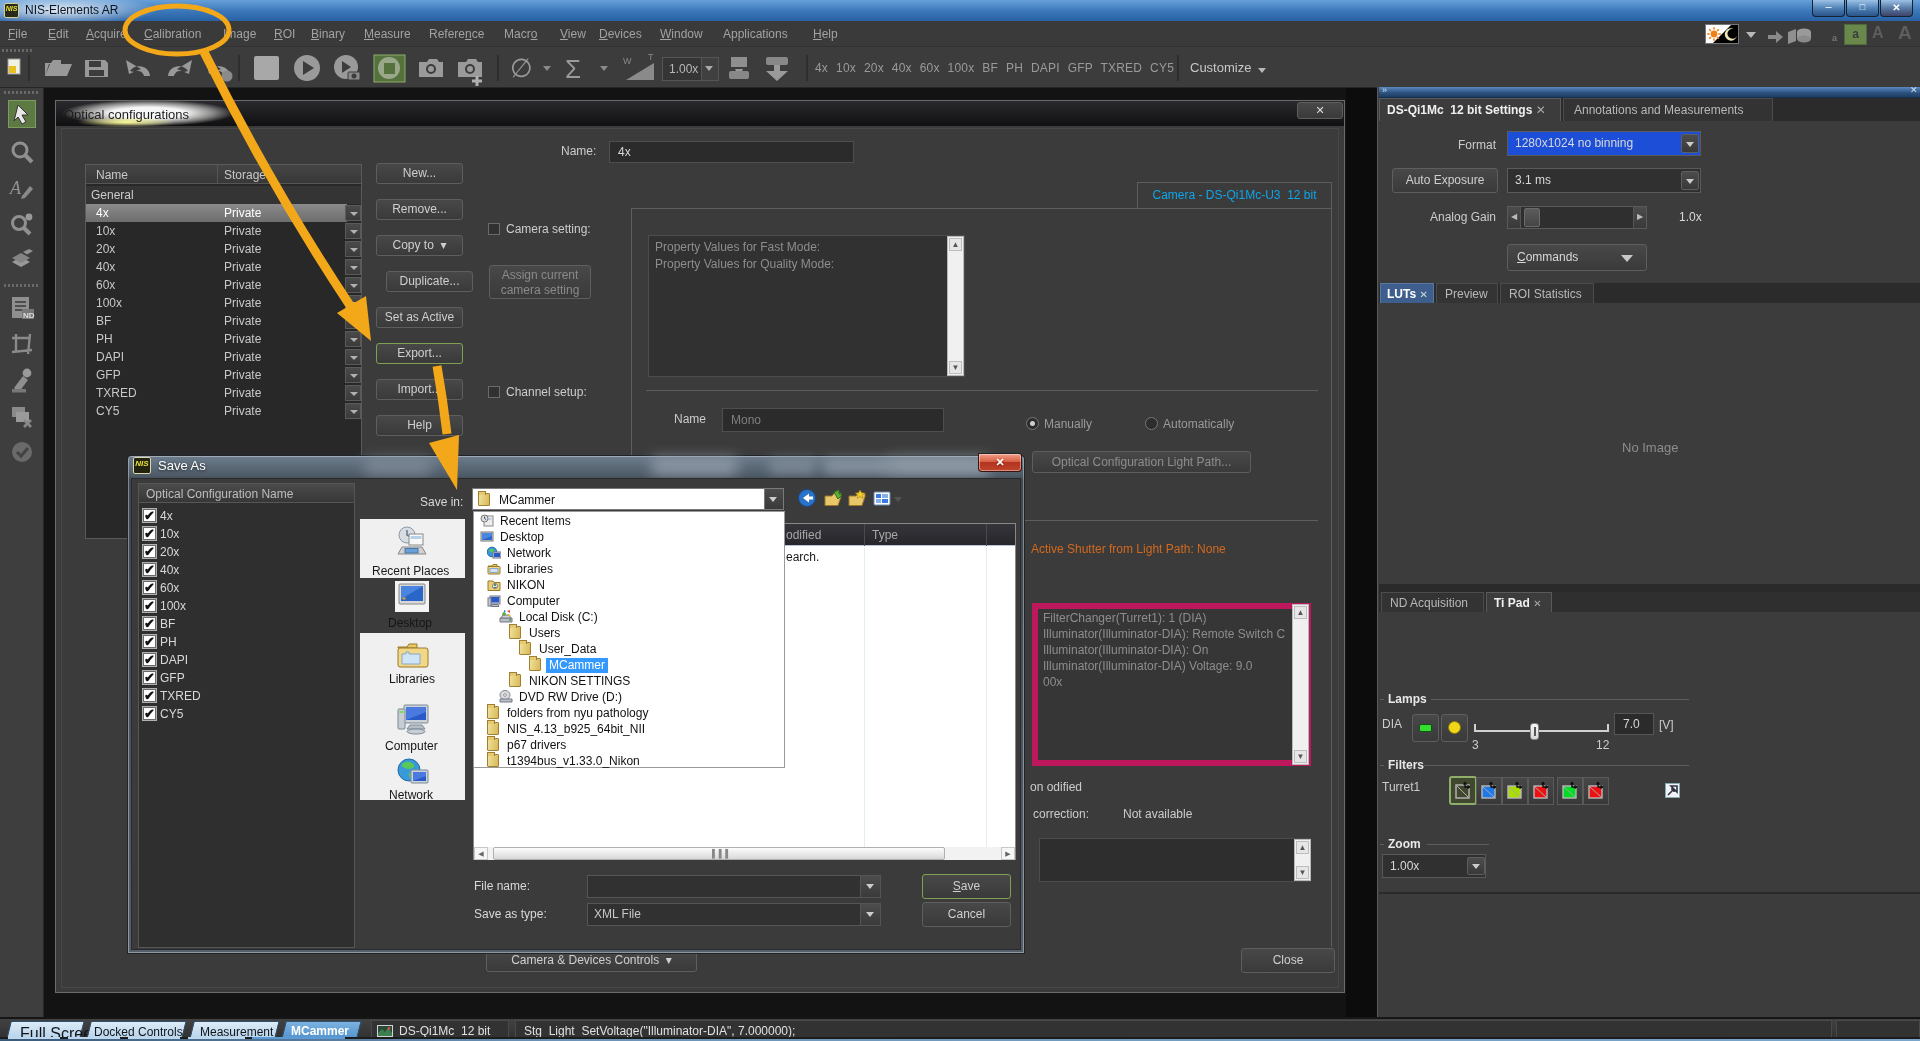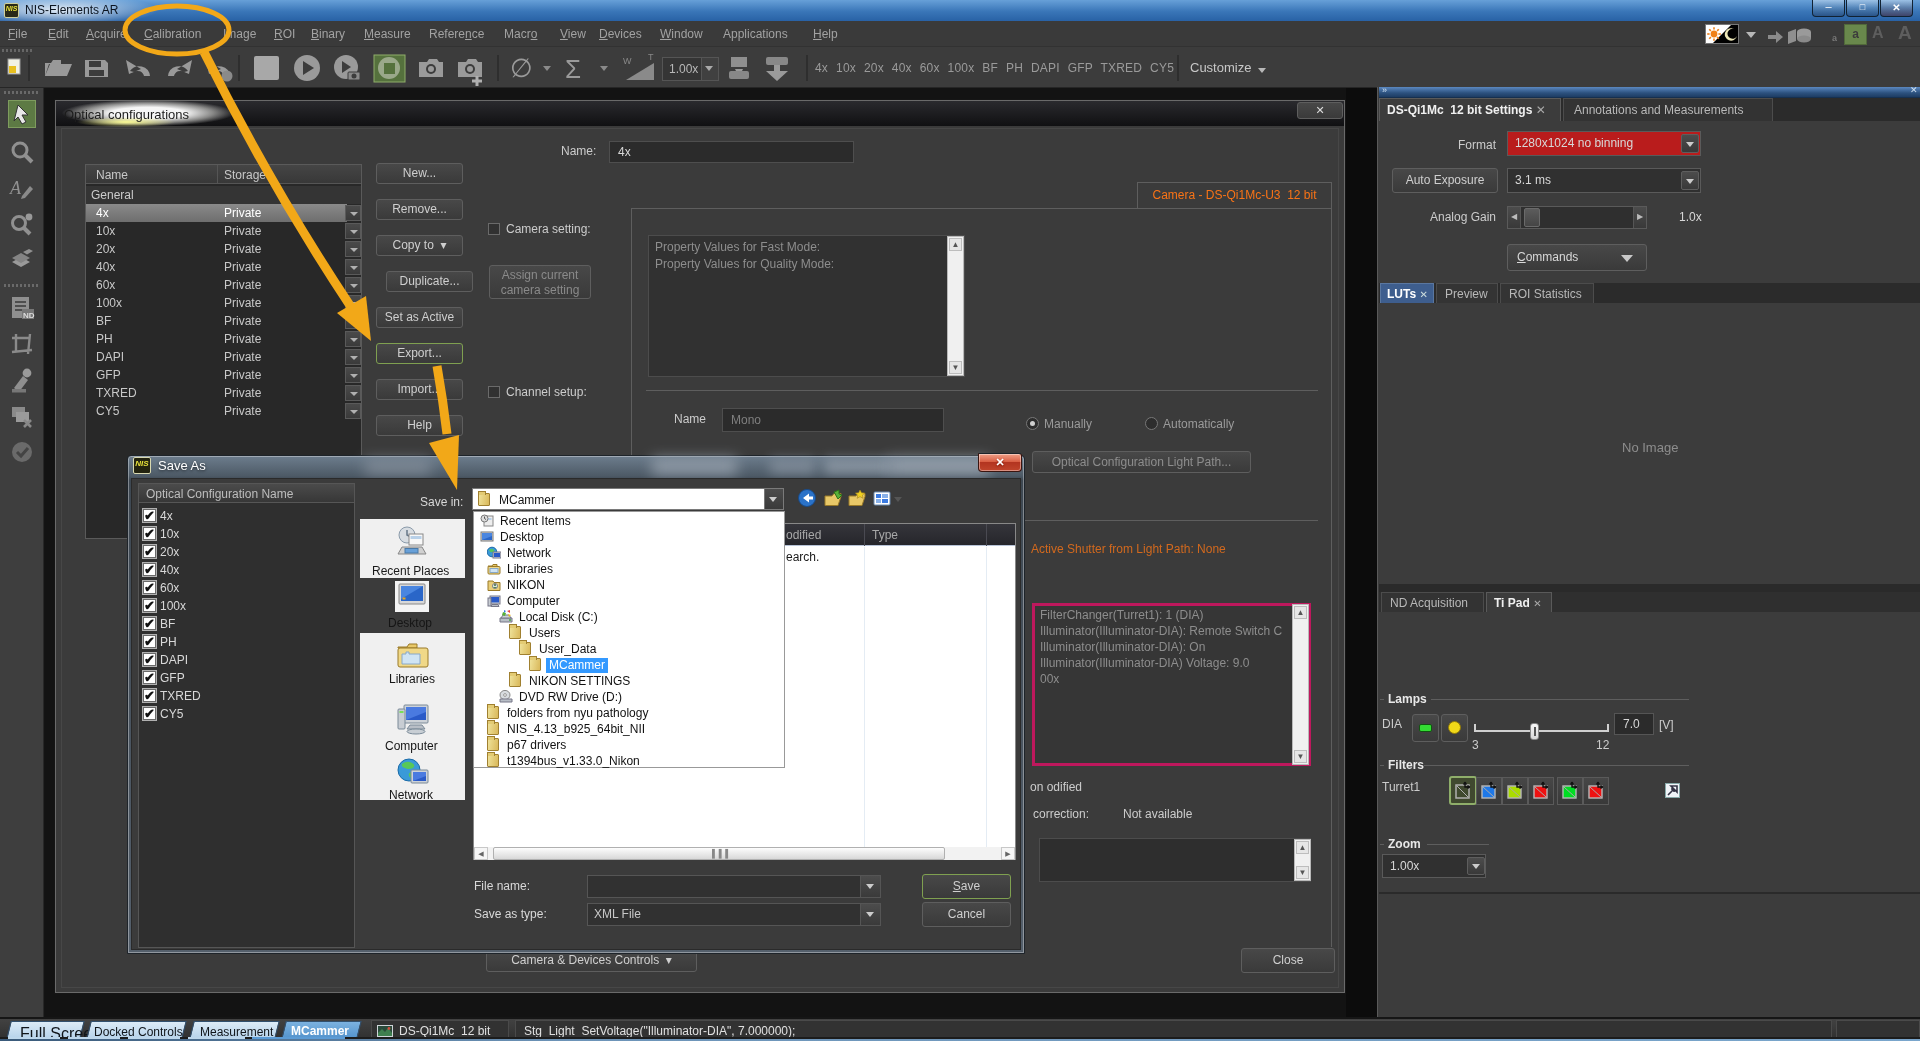--- a/index.html
+++ b/index.html
@@ -40,21 +40,21 @@
   <div class="a" style="left:1px;top:11px;width:542px;height:23px;background:#2b2b2b;">
     <div class="a" style="left:0;top:0;width:182px;height:23px;background:#3c3c3c;border:1px solid #5a5a5a;border-bottom:none;">
       <div class="tx" style="left:7px;top:4px;font-size:12px;font-weight:bold;color:#f0f0f0;">DS-Qi1Mc&nbsp; 12 bit Settings <span style="font-weight:normal;color:#aaa;">✕</span></div>
     </div>
     <div class="a" style="left:184px;top:0;width:210px;height:23px;background:#333333;border:1px solid #4c4c4c;border-bottom:none;">
       <div class="tx" style="left:10px;top:4px;font-size:12px;color:#b8b8b8;">Annotations and Measurements</div>
     </div>
   </div>
 
   <div class="tx" style="left:80px;top:51px;font-size:12px;color:#cccccc;">Format</div>
-  <div class="a" style="left:129px;top:44px;width:194px;height:25px;background:#b91c1c;border:1px solid #5a5a5a;padding-left:6px;">
+  <div class="a" style="left:129px;top:44px;width:194px;height:25px;background:#1d4ed8;border:1px solid #5a5a5a;padding-left:6px;">
     <div class="tx" style="left:7px;top:4px;font-size:12px;color:#d8d8d8;">1280x1024 no binning</div>
     <div class="a" style="left:173px;top:2px;width:18px;height:19px;background:linear-gradient(#4c4c4c,#393939);border:1px solid #5e5e5e;border-radius:2px;"></div>
     <div class="a" style="left:178px;top:10px;width:0;height:0;border-left:4px solid transparent;border-right:4px solid transparent;border-top:5px solid #ccc;"></div>
   </div>
   <div class="btn" style="left:14px;top:81px;width:106px;height:25px;line-height:23px;">Auto Exposure</div>
   <div class="a" style="left:129px;top:81px;width:194px;height:25px;background:#303030;border:1px solid #5a5a5a;">
     <div class="tx" style="left:7px;top:4px;font-size:12px;color:#d8d8d8;">3.1 ms</div>
     <div class="a" style="left:173px;top:2px;width:18px;height:19px;background:linear-gradient(#4c4c4c,#393939);border:1px solid #5e5e5e;border-radius:2px;"></div>
     <div class="a" style="left:178px;top:10px;width:0;height:0;border-left:4px solid transparent;border-right:4px solid transparent;border-top:5px solid #ccc;"></div>
   </div>
@@ -521,21 +521,21 @@
   <div class="btn" style="left:320px;top:242px;width:87px;height:21px;line-height:19px;border-color:#7fa050;">Export...</div>
   <div class="btn" style="left:320px;top:278px;width:87px;height:21px;line-height:19px;">Import...</div>
   <div class="btn" style="left:320px;top:314px;width:87px;height:21px;line-height:19px;">Help</div>
 
   <div class="cbx" style="left:432px;top:122px;"></div>
   <div class="tx" style="left:450px;top:121px;font-size:12px;color:#cccccc;">Camera setting:</div>
   <div class="btn" style="left:433px;top:164px;width:102px;height:34px;color:#8a8a8a;font-size:12px;line-height:15px;padding-top:2px;">Assign current<br>camera setting</div>
   <div class="cbx" style="left:432px;top:285px;"></div>
   <div class="tx" style="left:450px;top:284px;font-size:12px;color:#cccccc;">Channel setup:</div>
 
-  <div class="a" style="left:1081px;top:81px;width:195px;height:26px;background:#3b3b3b;border:1px solid #5e5e5e;border-bottom:none;color:#f97316;font-size:12px;text-align:center;line-height:24px;">Camera - DS-Qi1Mc-U3&nbsp; 12 bit</div>
+  <div class="a" style="left:1081px;top:81px;width:195px;height:26px;background:#3b3b3b;border:1px solid #5e5e5e;border-bottom:none;color:#0ea5e9;font-size:12px;text-align:center;line-height:24px;">Camera - DS-Qi1Mc-U3&nbsp; 12 bit</div>
   <div class="a" style="left:575px;top:107px;width:701px;height:739px;border:1px solid #5e5e5e;border-bottom:none;"></div>
   <div class="a" style="left:590px;top:289px;width:672px;height:1px;background:#5e5e5e;"></div>
   <div class="a" style="left:590px;top:419px;width:672px;height:1px;background:#5e5e5e;"></div>
 
   <div class="a" style="left:592px;top:134px;width:317px;height:142px;background:#313131;border:1px solid #4c4c4c;">
     <div class="tx" style="left:6px;top:4px;font-size:12px;color:#8d8d8d;">Property Values for Fast Mode:</div>
     <div class="tx" style="left:6px;top:21px;font-size:12px;color:#8d8d8d;">Property Values for Quality Mode:</div>
   </div>
   <div class="lsb" style="left:891px;top:135px;height:140px;">
     <div class="sAr" style="top:1px;">▲</div>
@@ -546,21 +546,21 @@
   <div class="inp" style="left:666px;top:307px;width:222px;height:24px;line-height:22px;padding-left:8px;color:#7f7f7f;">Mono</div>
   <div class="a" style="left:970px;top:316px;width:13px;height:13px;border-radius:50%;background:#2d2d2d;border:1px solid #777;"></div>
   <div class="a" style="left:974px;top:320px;width:5px;height:5px;border-radius:50%;background:#cfcfcf;"></div>
   <div class="tx" style="left:988px;top:316px;font-size:12px;color:#9a9a9a;">Manually</div>
   <div class="a" style="left:1089px;top:316px;width:13px;height:13px;border-radius:50%;background:#2d2d2d;border:1px solid #777;"></div>
   <div class="tx" style="left:1107px;top:316px;font-size:12px;color:#9a9a9a;">Automatically</div>
 
   <div class="btn" style="left:976px;top:350px;width:219px;height:22px;line-height:20px;color:#8d8d8d;">Optical Configuration Light Path...</div>
   <div class="tx" style="left:975px;top:441px;font-size:12px;color:#d2691e;">Active Shutter from Light Path: None</div>
 
-  <div class="a" style="left:976px;top:502px;width:279px;height:163px;background:#363636;border:3px solid #be185d;">
+  <div class="a" style="left:976px;top:502px;width:279px;height:163px;background:#363636;border:6px solid #be185d;">
     <div class="tx" style="left:5px;top:2px;font-size:12px;color:#8d8d8d;">FilterChanger(Turret1): 1 (DIA)</div>
     <div class="tx" style="left:5px;top:18px;font-size:12px;color:#8d8d8d;">Illuminator(Illuminator-DIA): Remote Switch C</div>
     <div class="tx" style="left:5px;top:34px;font-size:12px;color:#8d8d8d;">Illuminator(Illuminator-DIA): On</div>
     <div class="tx" style="left:5px;top:50px;font-size:12px;color:#8d8d8d;">Illuminator(Illuminator-DIA) Voltage: 9.0</div>
     <div class="tx" style="left:5px;top:66px;font-size:12px;color:#8d8d8d;">00x</div>
   </div>
   <div class="lsb" style="left:1236px;top:503px;height:161px;">
     <div class="sAr" style="top:1px;">▲</div>
       <div class="sAr" style="bottom:1px;">▼</div>
   </div>

